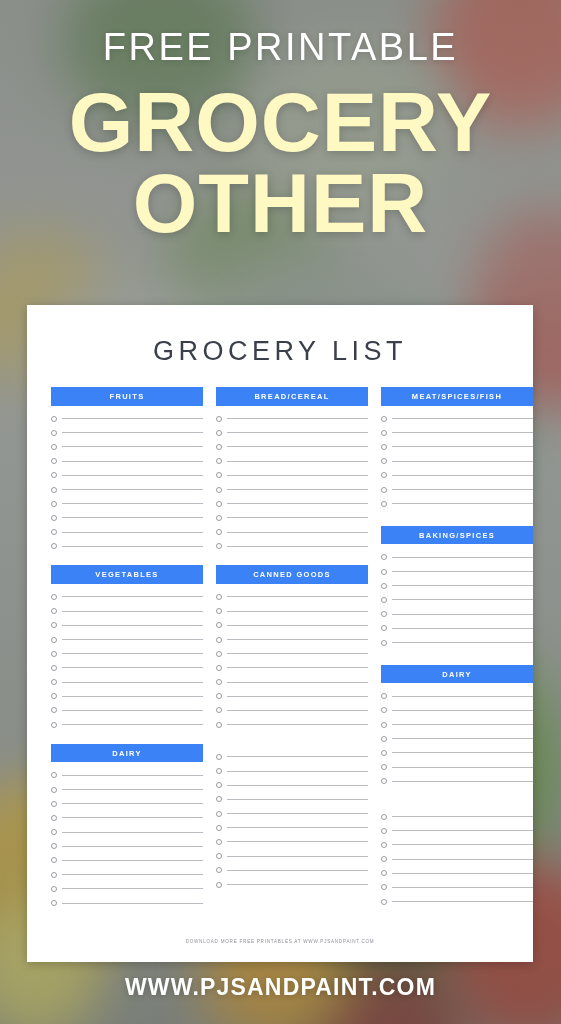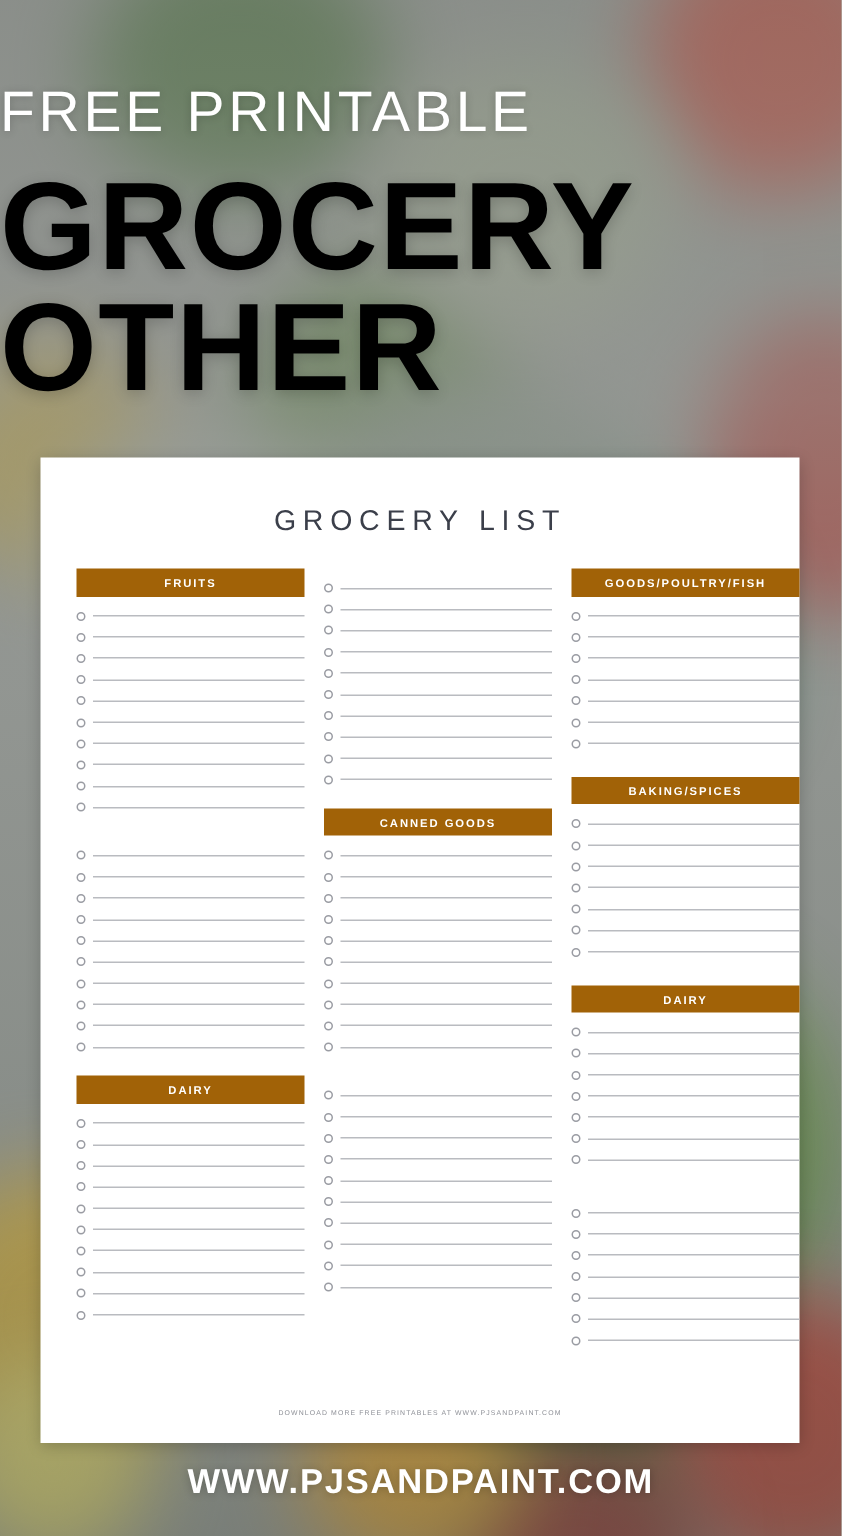--- a/index.html
+++ b/index.html
@@ -33,35 +33,35 @@
     filter: blur(26px);
     opacity: .95;
   }
 
   
   .hero {
     position: absolute;
     left: 0;
     top: 0;
     width: 561px;
+    text-align: center;
     z-index: 5;
-    margin-top: 28px;
   }
   .hero-sub {
     margin: 28px 0 0 0;
     color: #ffffff;
     font-size: 38px;
     font-weight: 300;
     letter-spacing: 2.5px;
     line-height: 1;
     text-shadow: 0 1px 6px rgba(0,0,0,.18);
   }
   .hero-main {
     margin: 16px 0 0 0;
-    color: #000000;
+    color: #fef9c3;
     font-size: 83px;
     font-weight: 700;
     letter-spacing: 1px;
     line-height: .98;
     text-shadow: 0 2px 10px rgba(0,0,0,.20);
   }
   .hero-main .l2 { display: block; }
 
   
   .card {
@@ -72,21 +72,21 @@
     height: 657px;
     background: #ffffff;
     box-shadow: 0 2px 10px rgba(0,0,0,.22);
     z-index: 6;
     box-sizing: border-box;
     padding: 0;
   }
   .card-title {
     text-align: center;
     color: #3b3f4a;
-    font-size: 19px;
+    font-size: 27px;
     font-weight: 300;
     letter-spacing: 4.5px;
     margin: 0;
     padding: 33px 0 0 0;
     line-height: 1;
   }
 
   .sheet {
     position: relative;
     margin: 0 auto;
@@ -100,21 +100,21 @@
     position: absolute;
     top: 22px;
   }
   .col-left   { left: 12px;  width: 152px; }
   .col-mid    { left: 177px; width: 152px; }
   .col-right  { left: 342px; width: 152px; }
 
   .section { margin-bottom: 0; }
 
   .sec-head {
-    background: #a16207;
+    background: #3b82f6;
     color: #ffffff;
     font-size: 7.5px;
     font-weight: 700;
     letter-spacing: 1.3px;
     text-align: center;
     padding: 6px 0 5px 0;
     line-height: 1;
     box-sizing: border-box;
   }
 
@@ -255,20 +255,21 @@
                 <span class="rule"></span>
               </div>
               <div class="row">
                 <span class="bullet"></span>
                 <span class="rule"></span>
               </div>
             </div>
           </div>
           <div class="gap-sm"></div>
           <div class="section">
+            <div class="sec-head">VEGETABLES</div>
             <div class="rows">
               <div class="row">
                 <span class="bullet"></span>
                 <span class="rule"></span>
               </div>
               <div class="row">
                 <span class="bullet"></span>
                 <span class="rule"></span>
               </div>
               <div class="row">
@@ -347,20 +348,21 @@
               </div>
               <div class="row">
                 <span class="bullet"></span>
                 <span class="rule"></span>
               </div>
             </div>
           </div>
         </div>
       <div class="col col-mid" id="col-middle">
           <div class="section">
+            <div class="sec-head">BREAD/CEREAL</div>
             <div class="rows">
               <div class="row">
                 <span class="bullet"></span>
                 <span class="rule"></span>
               </div>
               <div class="row">
                 <span class="bullet"></span>
                 <span class="rule"></span>
               </div>
               <div class="row">
@@ -484,21 +486,21 @@
               </div>
               <div class="row">
                 <span class="bullet"></span>
                 <span class="rule"></span>
               </div>
             </div>
           </div>
         </div>
       <div class="col col-right" id="col-right">
           <div class="section">
-            <div class="sec-head">GOODS/POULTRY/FISH</div>
+            <div class="sec-head">MEAT/SPICES/FISH</div>
             <div class="rows">
               <div class="row">
                 <span class="bullet"></span>
                 <span class="rule"></span>
               </div>
               <div class="row">
                 <span class="bullet"></span>
                 <span class="rule"></span>
               </div>
               <div class="row">

